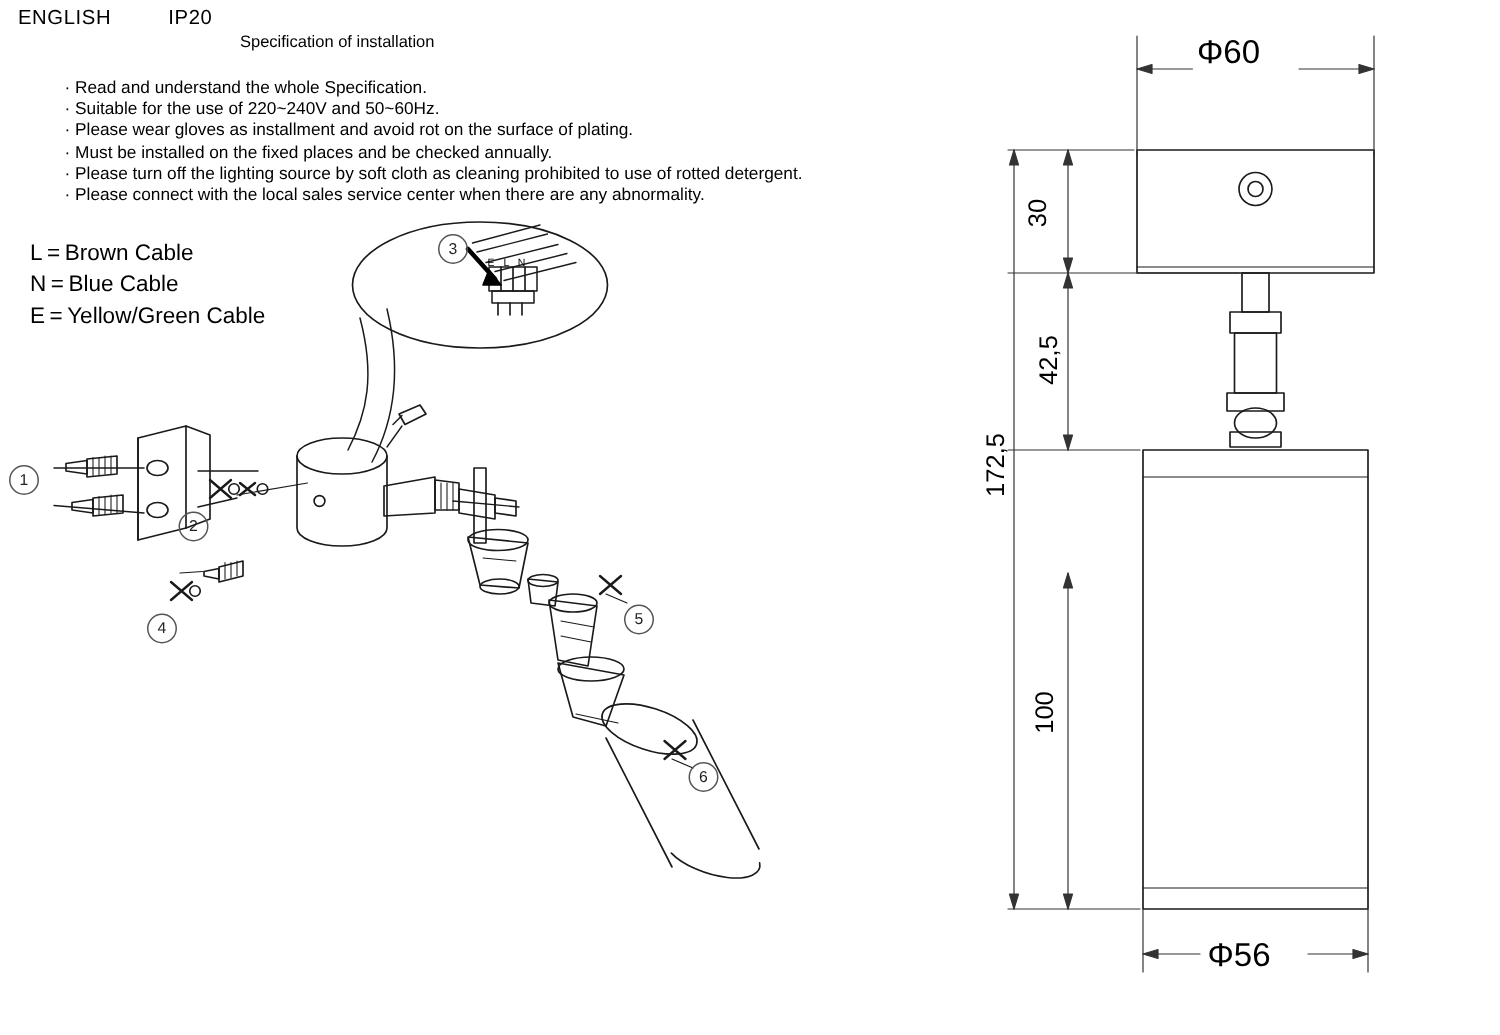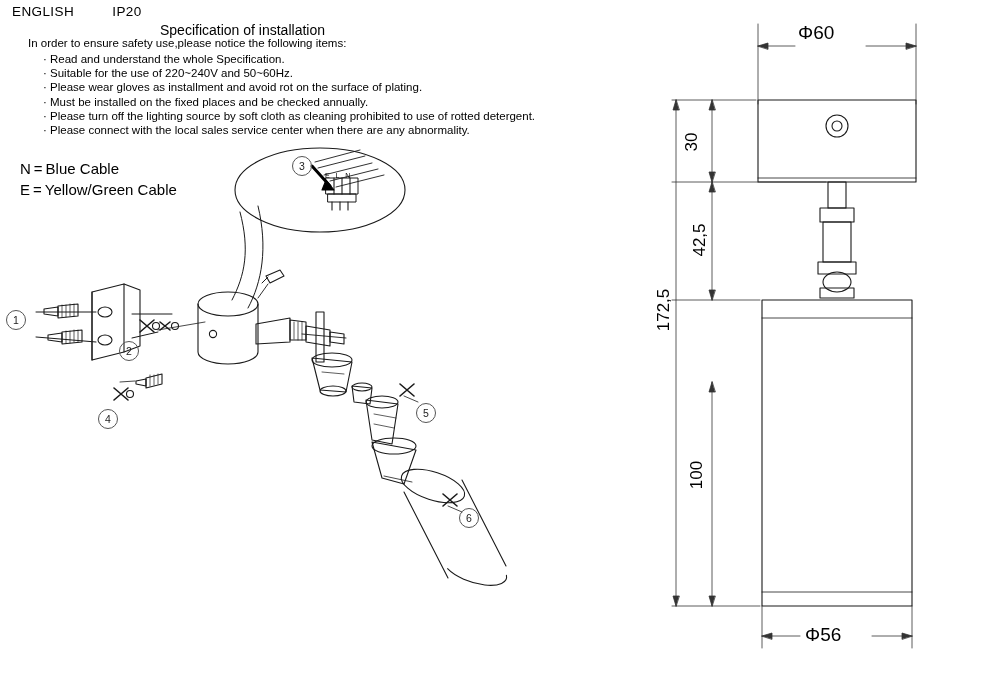--- a/index.html
+++ b/index.html
@@ -27,21 +27,21 @@
     left: 12px; top: 4px;
     font-size: 13.5px;
     letter-spacing: 0.4px;
     white-space: nowrap;
   }
   #lang-row .ip { margin-left: 34px; }
 
   
   #spec-title {
     left: 160px; top: 22px;
-    font-size: 14px;
+    font-size: 11px;
   }
   #spec-intro {
     left: 28px; top: 37px;
     font-size: 11.5px;
   }
   #spec-list {
     left: 12px; top: 52px;
     font-size: 11.5px;
     line-height: 14.2px;
     margin-left: 31px;
@@ -59,21 +59,21 @@
 
   
   #product-coding {
     left: 310px; top: 650px;
     font-size: 16.5px;
     white-space: nowrap;
   }
 
   
   .dim-h {
-    font-size: 19px;
+    font-size: 22px;
     white-space: nowrap;
   }
   .dim-v {
     font-size: 17px;
     white-space: nowrap;
     transform: rotate(-90deg);
     transform-origin: 50% 50%;
   }
   #dim-top    { left: 798px; top: 22px; }
   #dim-bottom { left: 805px; top: 624px; }
@@ -308,32 +308,34 @@
       </g>
     </g>
   </svg>
 
   <div class="abs" id="lang-row">
     <span>ENGLISH</span>
     <span class="ip">IP20</span>
   </div>
 
   <div class="abs" id="spec-title">Specification of installation</div>
-  <div class="abs" id="spec-intro">In order to ensure safety use,please notice the following items:</div>
   <div class="abs" id="spec-list">
     <div class="li">· Read and understand the whole Specification.</div>
     <div class="li">· Suitable for the use of 220~240V and 50~60Hz.</div>
     <div class="li">· Please wear gloves as installment and avoid rot on the surface of plating.</div>
     <div class="li">· Must be installed on the fixed places and be checked annually.</div>
     <div class="li">· Please turn off the lighting source by soft cloth as cleaning prohibited to use of rotted detergent.</div>
     <div class="li">· Please connect with the local sales service center when there are any abnormality.</div>
   </div>
 
   <div class="abs" id="cable-legend">
     <div class="row">
+      <span>L</span><span class="eq">=</span><span>Brown Cable</span>
+    </div>
+    <div class="row">
       <span>N</span><span class="eq">=</span><span>Blue Cable</span>
     </div>
     <div class="row">
       <span>E</span><span class="eq">=</span><span>Yellow/Green Cable</span>
     </div>
   </div>
 
   <div class="abs" id="wire-letters">E  L  N</div>
 
   <div class="abs balloon" id="b1">1</div>

